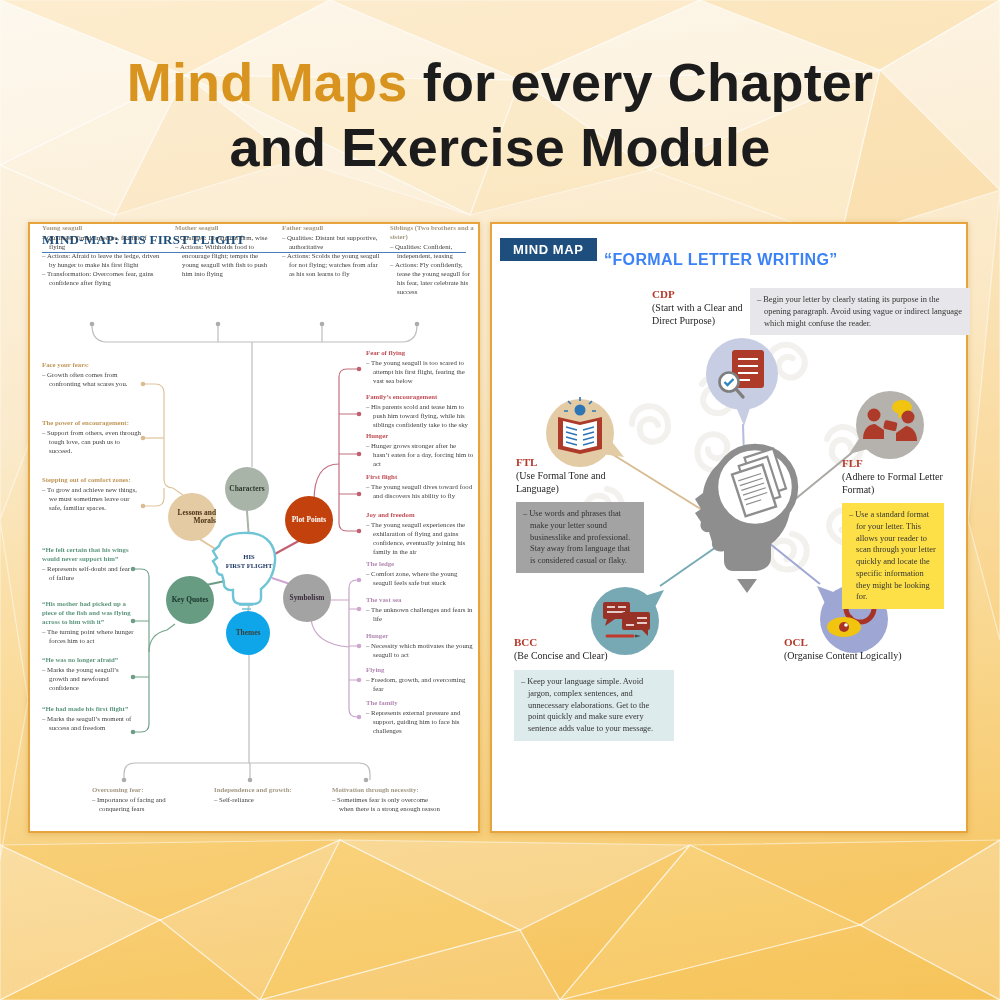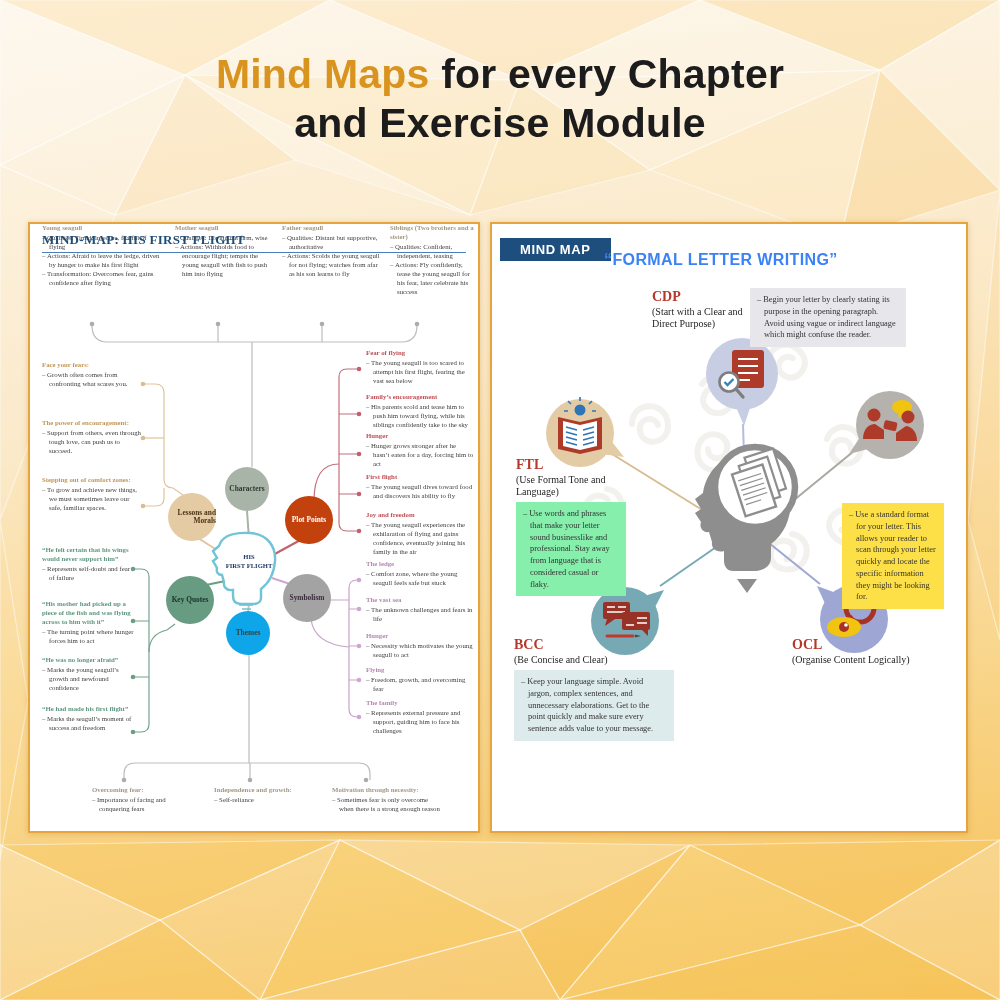--- a/index.html
+++ b/index.html
@@ -3,21 +3,21 @@
 <meta charset="utf-8">
 <style>
   html,body{margin:0;padding:0}
   body{
     width:1000px;height:1000px;position:relative;overflow:hidden;
     background:linear-gradient(172deg,#FDF5E7 0%,#FBE8C5 38%,#F9D78F 68%,#F6C055 100%);
     font-family:"Liberation Sans","DejaVu Sans",sans-serif;
   }
   #bg{position:absolute;left:0;top:0;z-index:0}
   .title{position:absolute;left:0;top:50px;width:100%;text-align:center;
-    font-weight:700;font-size:41px;line-height:1.2;color:#1C1C1C;z-index:1;letter-spacing:.2px}
+    font-weight:700;font-size:54px;line-height:1.2;color:#1C1C1C;z-index:1;letter-spacing:.2px}
   .title .hl{color:#D9941F}
   .panel{position:absolute;top:222px;height:607px;background:#fff;border:2px solid #E8A43C;
     z-index:2;box-shadow:0 1px 6px rgba(170,110,20,.28)}
   #lp{left:28px;width:448px}
   #rp{left:490px;width:474px}
   .lp-svg,.rp-svg{position:absolute;left:0;top:0;z-index:1}
   .lp-head-svg{position:absolute;left:0;top:0;z-index:3}
   
   .lph{position:absolute;left:12px;top:8px;font:700 13px "Liberation Serif","DejaVu Serif",serif;
     color:#1F4E79;letter-spacing:.3px;z-index:2}
@@ -26,25 +26,25 @@
   .ih{display:block;font-weight:700;margin-bottom:1px}
   .hgray{color:#A39882}.htan{color:#C09758}.hgreen{color:#5E977E}.hred{color:#C04F56}.hmauve{color:#B288B2}
   .ip{display:block;padding-left:7px;text-indent:-7px}
   .ip::before{content:"\2013\00a0"}
   .mcirc{position:absolute;border-radius:50%;display:flex;align-items:center;justify-content:center;
     text-align:right;font:700 7.4px/1.12 "Liberation Serif",serif;z-index:2}
   .headlbl{position:absolute;left:191px;top:329px;width:56px;text-align:center;
     font:700 6.6px/1.3 "Liberation Serif",serif;color:#1F3864;z-index:4}
   
   .badge{position:absolute;left:8px;top:14px;background:#1E4E7E;color:#fff;
-    font:700 13px/1 "Liberation Sans",sans-serif;padding:5px 20px;letter-spacing:.6px;z-index:2}
+    font:700 13px/1 "Liberation Sans",sans-serif;padding:5px 13px;letter-spacing:.6px;z-index:2}
   .rptitle{position:absolute;left:112px;top:27px;font:700 16px/1.1 "Liberation Sans",sans-serif;
     color:#3b82f6;letter-spacing:.4px;z-index:2}
   .rlabel{position:absolute;font:400 10px/1.22 "Liberation Serif",serif;color:#1E1E1E;z-index:2}
-  .rabbr{display:block;font-weight:700;font-size:14px;color:#B5382A;margin-bottom:1px}
+  .rabbr{display:block;font-weight:700;font-size:11px;color:#B5382A;margin-bottom:1px}
   .rbox{position:absolute;font:400 8.4px/1.4 "Liberation Serif",serif;color:#333;
     padding:6px 7px;box-sizing:border-box;z-index:2}
 </style>
 </head>
 <body>
 
 <svg id="bg" width="1000" height="1000" viewBox="0 0 1000 1000">
   <g stroke="rgba(255,255,255,.5)" stroke-width="1.2">
     <polygon points="0,0 185,75 0,165" fill="rgba(255,255,255,.30)"></polygon>
     <polygon points="0,0 330,0 185,75" fill="rgba(251,222,160,.35)"></polygon>
@@ -385,41 +385,45 @@
         <circle cx="352" cy="403" r="5" fill="#A93226"></circle>
         <circle cx="354" cy="401" r="1.8" fill="#fff"></circle>
       </g>
     </g>
   </svg>
 
   <div class="rlabel" style="left:160px;top:64px;width:100px">
     <span class="rabbr">CDP</span>
     <span>(Start with a Clear and Direct Purpose)</span>
   </div>
-  <div class="rbox" style="left:258px;top:64px;width:156px;background:#E7E7EB">
+  <div class="rbox" style="left:258px;top:64px;width:220px;background:#E7E7EB">
     <span class="ip">Begin your letter by clearly stating its purpose in the opening paragraph. Avoid using vague or indirect language which might confuse the reader.</span>
   </div>
 
   <div class="rlabel" style="left:24px;top:232px;width:110px">
     <span class="rabbr">FTL</span>
     <span>(Use Formal Tone and Language)</span>
   </div>
-  <div class="rbox" style="left:24px;top:278px;width:110px;background:#86efac">
+  <div class="rbox" style="left:24px;top:278px;width:128px;background:#a3a3a3">
     <span class="ip">Use words and phrases that make your letter sound businesslike and professional. Stay away from language that is considered casual or flaky.</span>
   </div>
 
+  <div class="rlabel" style="left:350px;top:233px;width:112px">
+    <span class="rabbr">FLF</span>
+    <span>(Adhere to Formal Letter Format)</span>
+  </div>
   <div class="rbox" style="left:350px;top:279px;width:102px;background:#fde047">
     <span class="ip">Use a standard format for your letter. This allows your reader to scan through your letter quickly and locate the specific information they might be looking for.</span>
   </div>
 
   <div class="rlabel" style="left:22px;top:412px;width:110px">
     <span class="rabbr">BCC</span>
     <span>(Be Concise and Clear)</span>
   </div>
   <div class="rbox" style="left:22px;top:446px;width:160px;background:#DEEBEC">
     <span class="ip">Keep your language simple. Avoid jargon, complex sentences, and unnecessary elaborations. Get to the point quickly and make sure every sentence adds value to your message.</span>
   </div>
 
-  <div class="rlabel" style="left:300px;top:412px;width:122px">
+  <div class="rlabel" style="left:292px;top:412px;width:122px">
     <span class="rabbr">OCL</span>
     <span>(Organise Content Logically)</span>
   </div>
 </div>
 
 </body></html>

